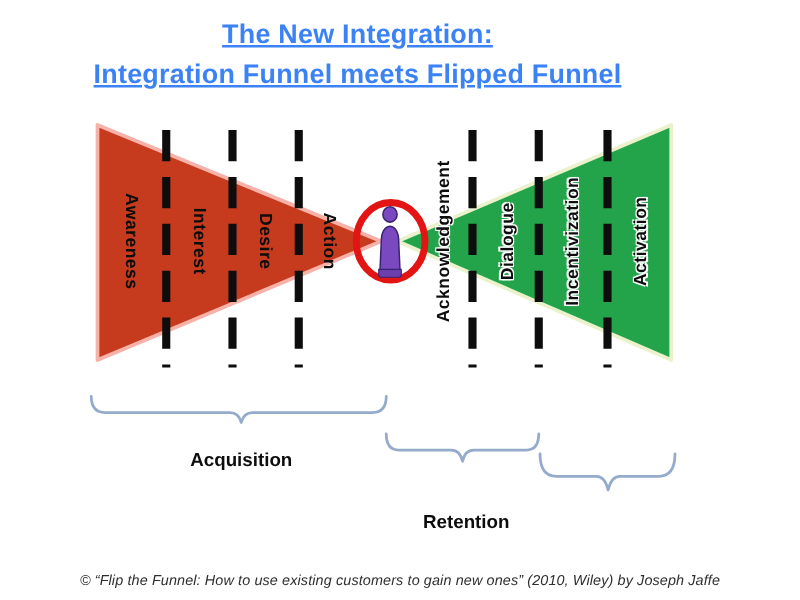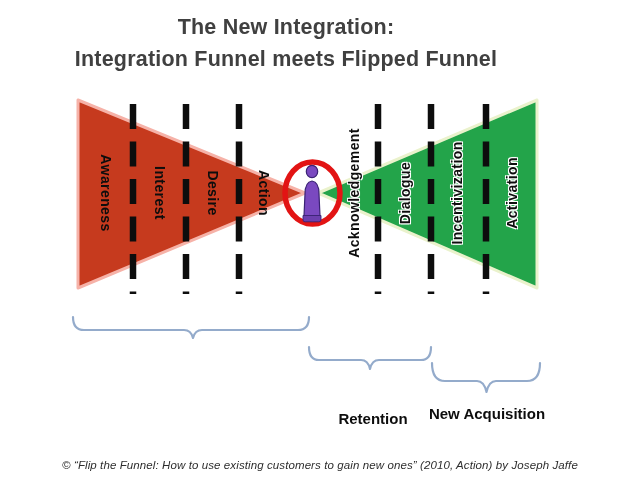--- a/index.html
+++ b/index.html
@@ -2,21 +2,21 @@
 <html><head>
 <meta charset="utf-8">
 <style>
   html,body{margin:0;padding:0;background:#ffffff;}
   .stage{
     position:relative;width:640px;height:480px;background:#ffffff;overflow:hidden;
     font-family:"Liberation Sans",sans-serif;
   }
   .title{
     position:absolute;top:11px;left:0;width:572px;text-align:center;
-    font-weight:bold;font-size:21.5px;line-height:32px;color:#404040;letter-spacing:0.2px;
+    font-weight:bold;font-size:21.5px;line-height:32px;color:#3b82f6;letter-spacing:0.2px;text-decoration:underline;
   }
   .diagram-svg{position:absolute;left:0;top:0;}
   .vlabel{
     position:absolute;top:193px;white-space:nowrap;
     font-weight:bold;font-size:14px;color:#0d0d0d;letter-spacing:0.4px;
   }
   .vlabel.down{transform:translate(-50%,-50%) rotate(90deg);}
   .vlabel.up{
     transform:translate(-50%,-50%) rotate(-90deg);
     text-shadow:-1px -1px 0 #fff,1px -1px 0 #fff,-1px 1px 0 #fff,1px 1px 0 #fff,0 0 2px #fff;
@@ -74,18 +74,18 @@
   <div class="vlabel down" style="left:106px">Awareness</div>
   <div class="vlabel down" style="left:160px">Interest</div>
   <div class="vlabel down" style="left:213px">Desire</div>
   <div class="vlabel down" style="left:264px">Action</div>
 
   <div class="vlabel up" style="left:354px">Acknowledgement</div>
   <div class="vlabel up" style="left:405px">Dialogue</div>
   <div class="vlabel up" style="left:457px">Incentivization</div>
   <div class="vlabel up" style="left:512px">Activation</div>
 
+  <div class="phase-label" style="left:193px;top:368px">Acquisition</div>
   <div class="phase-label" style="left:373px;top:418px">Retention</div>
-  <div class="phase-label" style="left:487px;top:413px">New Acquisition</div>
 
-  <div class="footer">© “Flip the Funnel: How to use existing customers to gain new ones” (2010, Action) by Joseph Jaffe</div>
+  <div class="footer">© “Flip the Funnel: How to use existing customers to gain new ones” (2010, Wiley) by Joseph Jaffe</div>
 
 </div>
 
 </body></html>

